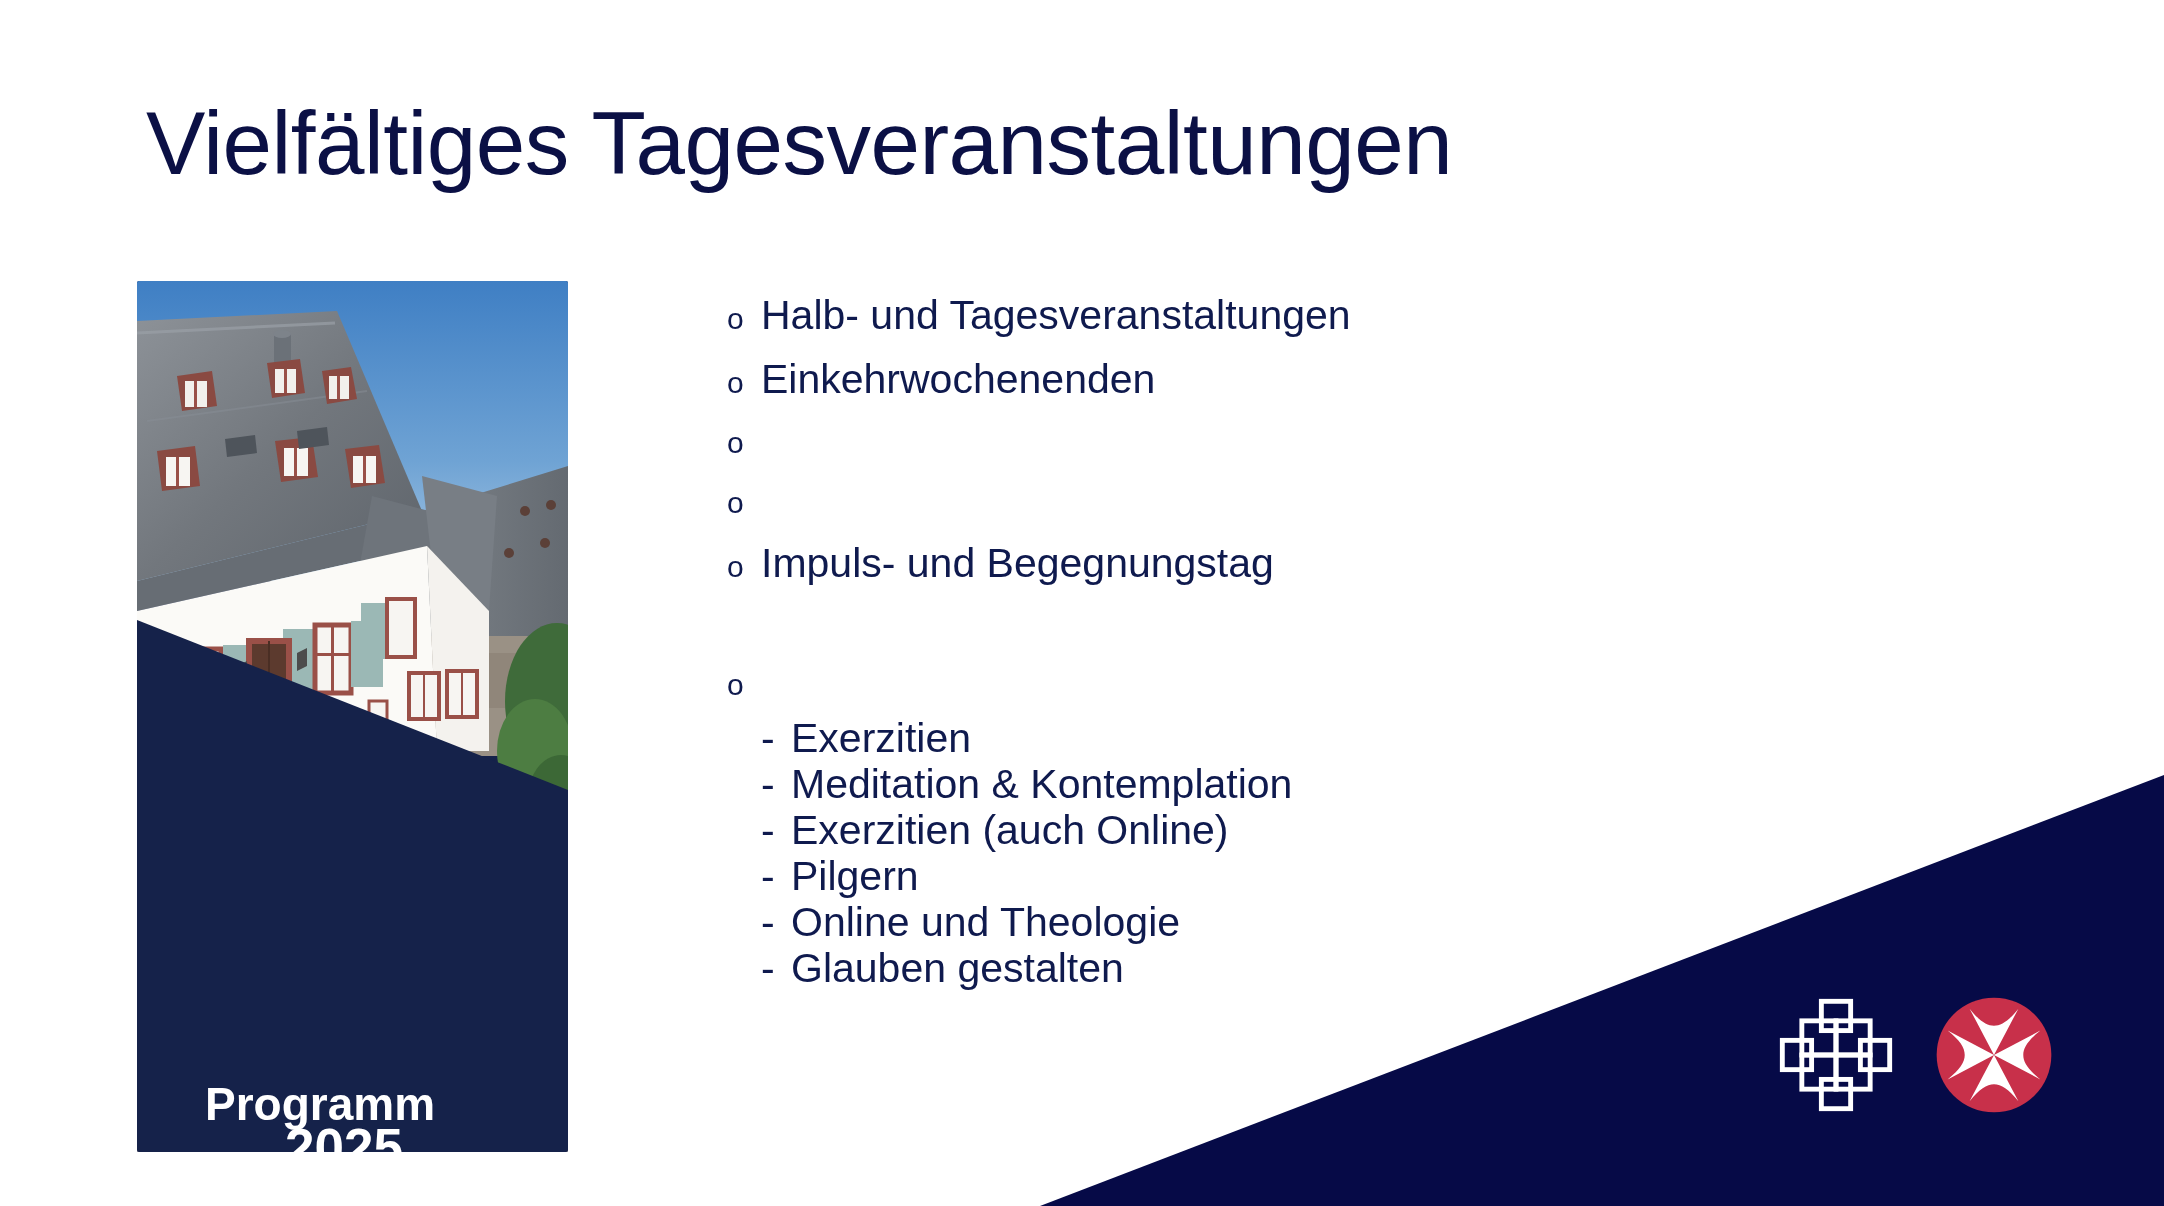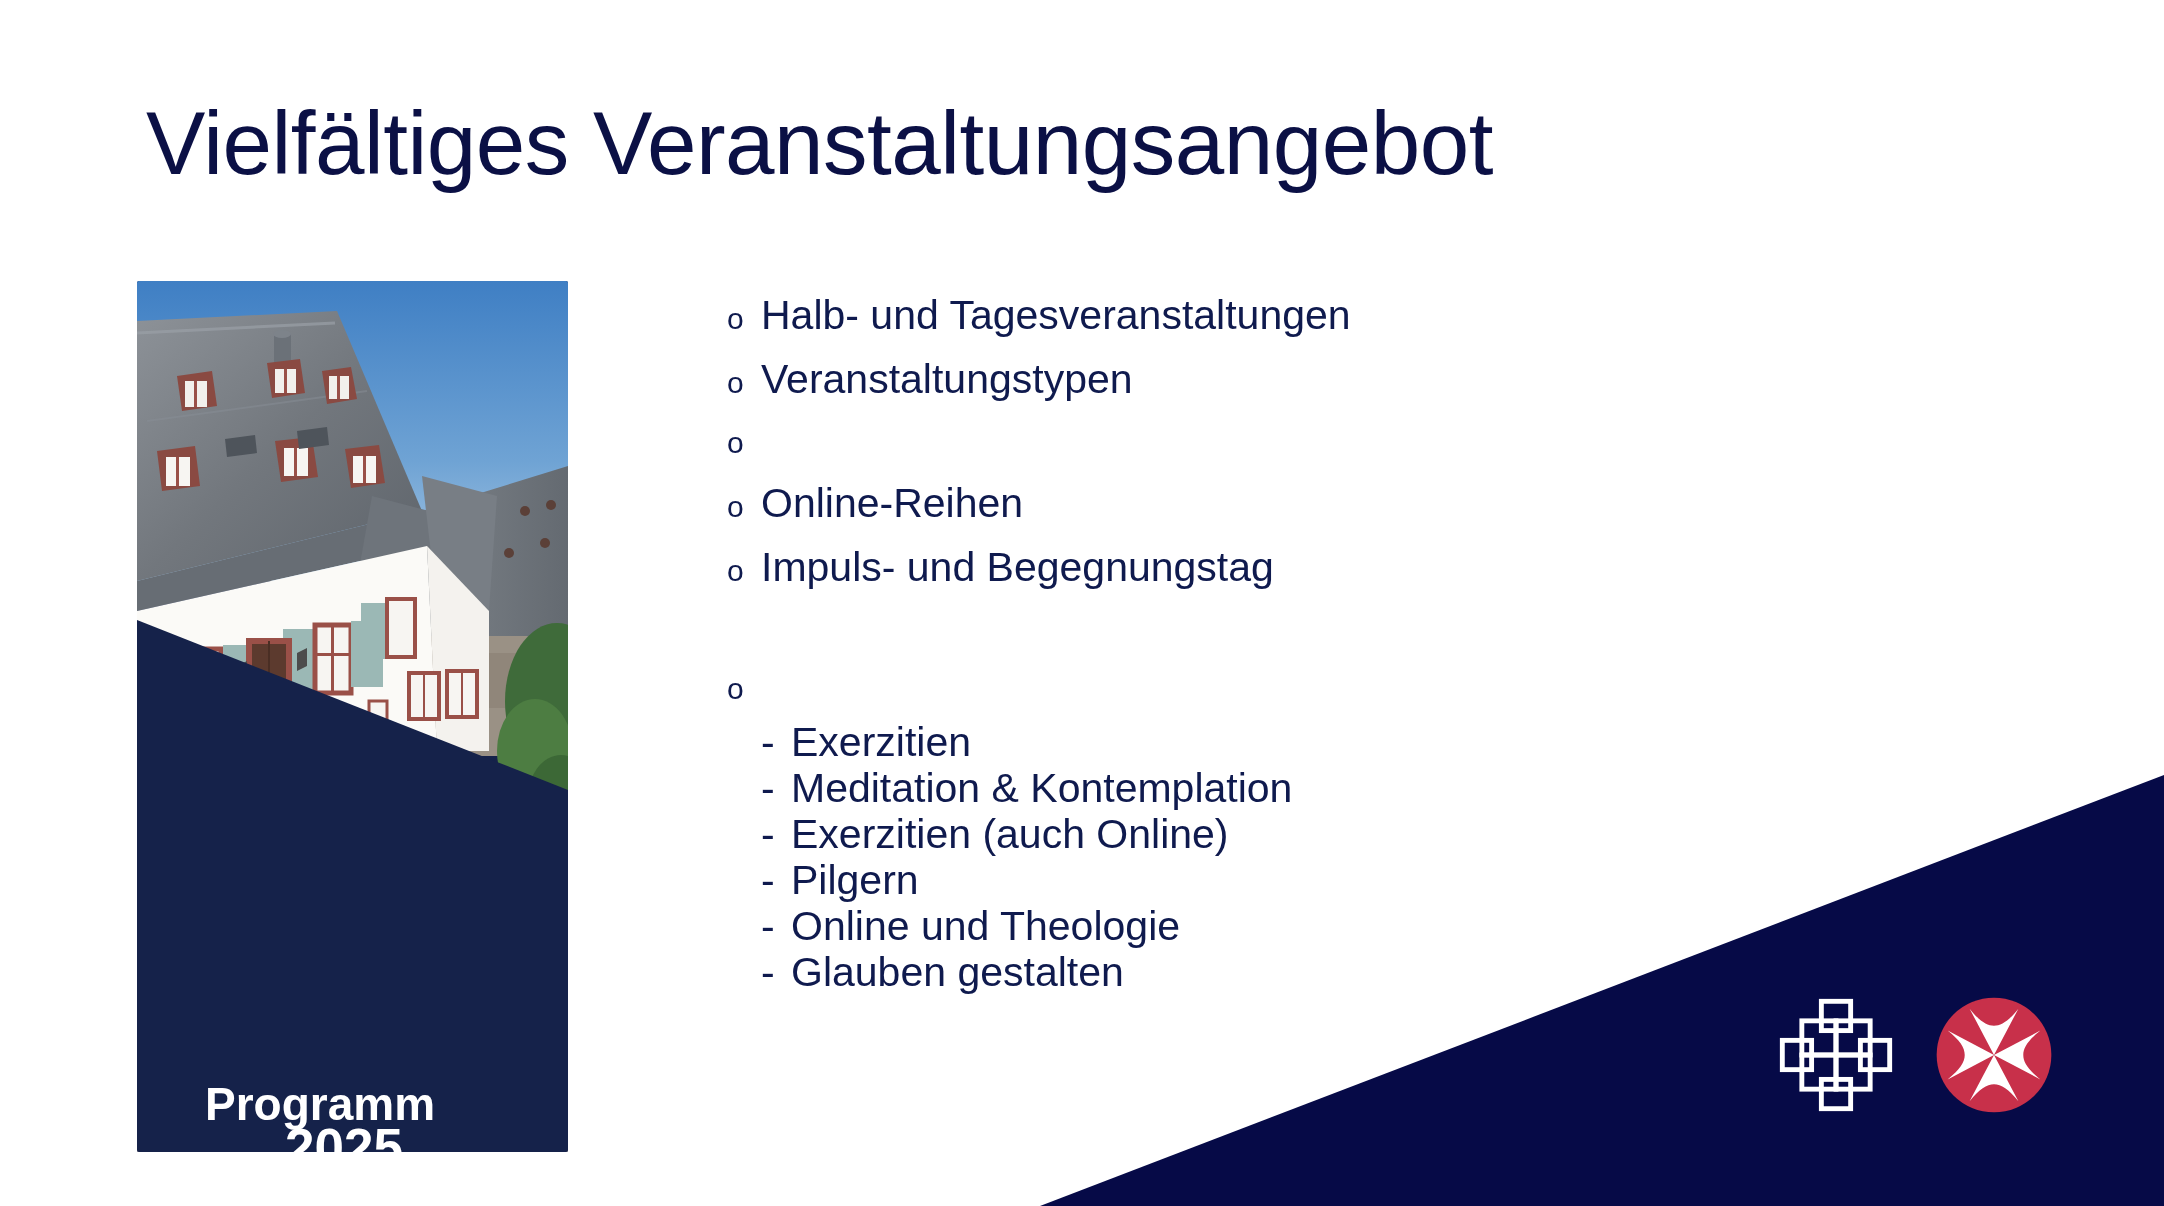--- a/index.html
+++ b/index.html
@@ -148,21 +148,21 @@
 </style>
 </head>
 <body>
 
 <div id="slide">
 
   <svg id="bg-diagonal" viewBox="0 0 2164 1206" preserveAspectRatio="none">
     <polygon points="2164,775 2164,1206 1040,1206" fill="#060A47"></polygon>
   </svg>
 
-  <div id="slide-title">Vielfältiges Veranstaltungsangebot</div>
+  <div id="slide-title">Vielfältiges Tagesveranstaltungen</div>
 
   <div id="brochure-card">
 
     <svg id="brochure-photo" viewBox="0 0 431 871" preserveAspectRatio="none">
       <defs>
         <linearGradient id="skyGrad" x1="0" y1="0" x2="0" y2="1">
           <stop offset="0%" stop-color="#3f7fc4"></stop>
           <stop offset="60%" stop-color="#6fa3d4"></stop>
           <stop offset="100%" stop-color="#a9c8e4"></stop>
         </linearGradient>
@@ -311,28 +311,27 @@
   </div>
 
   <div id="bullet-list">
 
     <div class="bullet-row">
       <span class="bullet-marker">o</span>
       <span class="bullet-text">Halb- und Tagesveranstaltungen</span>
     </div>
     <div class="bullet-row">
       <span class="bullet-marker">o</span>
-      <span class="bullet-text">Veranstaltungstypen</span>
-    </div>
-    <div class="bullet-row">
-      <span class="bullet-marker">o</span>
-    </div>
-    <div class="bullet-row">
-      <span class="bullet-marker">o</span>
-      <span class="bullet-text">Online-Reihen</span>
+      <span class="bullet-text">Einkehrwochenenden</span>
+    </div>
+    <div class="bullet-row">
+      <span class="bullet-marker">o</span>
+    </div>
+    <div class="bullet-row">
+      <span class="bullet-marker">o</span>
     </div>
     <div class="bullet-row">
       <span class="bullet-marker">o</span>
       <span class="bullet-text">Impuls- und Begegnungstag</span>
     </div>
 
     <div class="bullet-gap"></div>
 
     <div class="bullet-row">
       <span class="bullet-marker">o</span>

